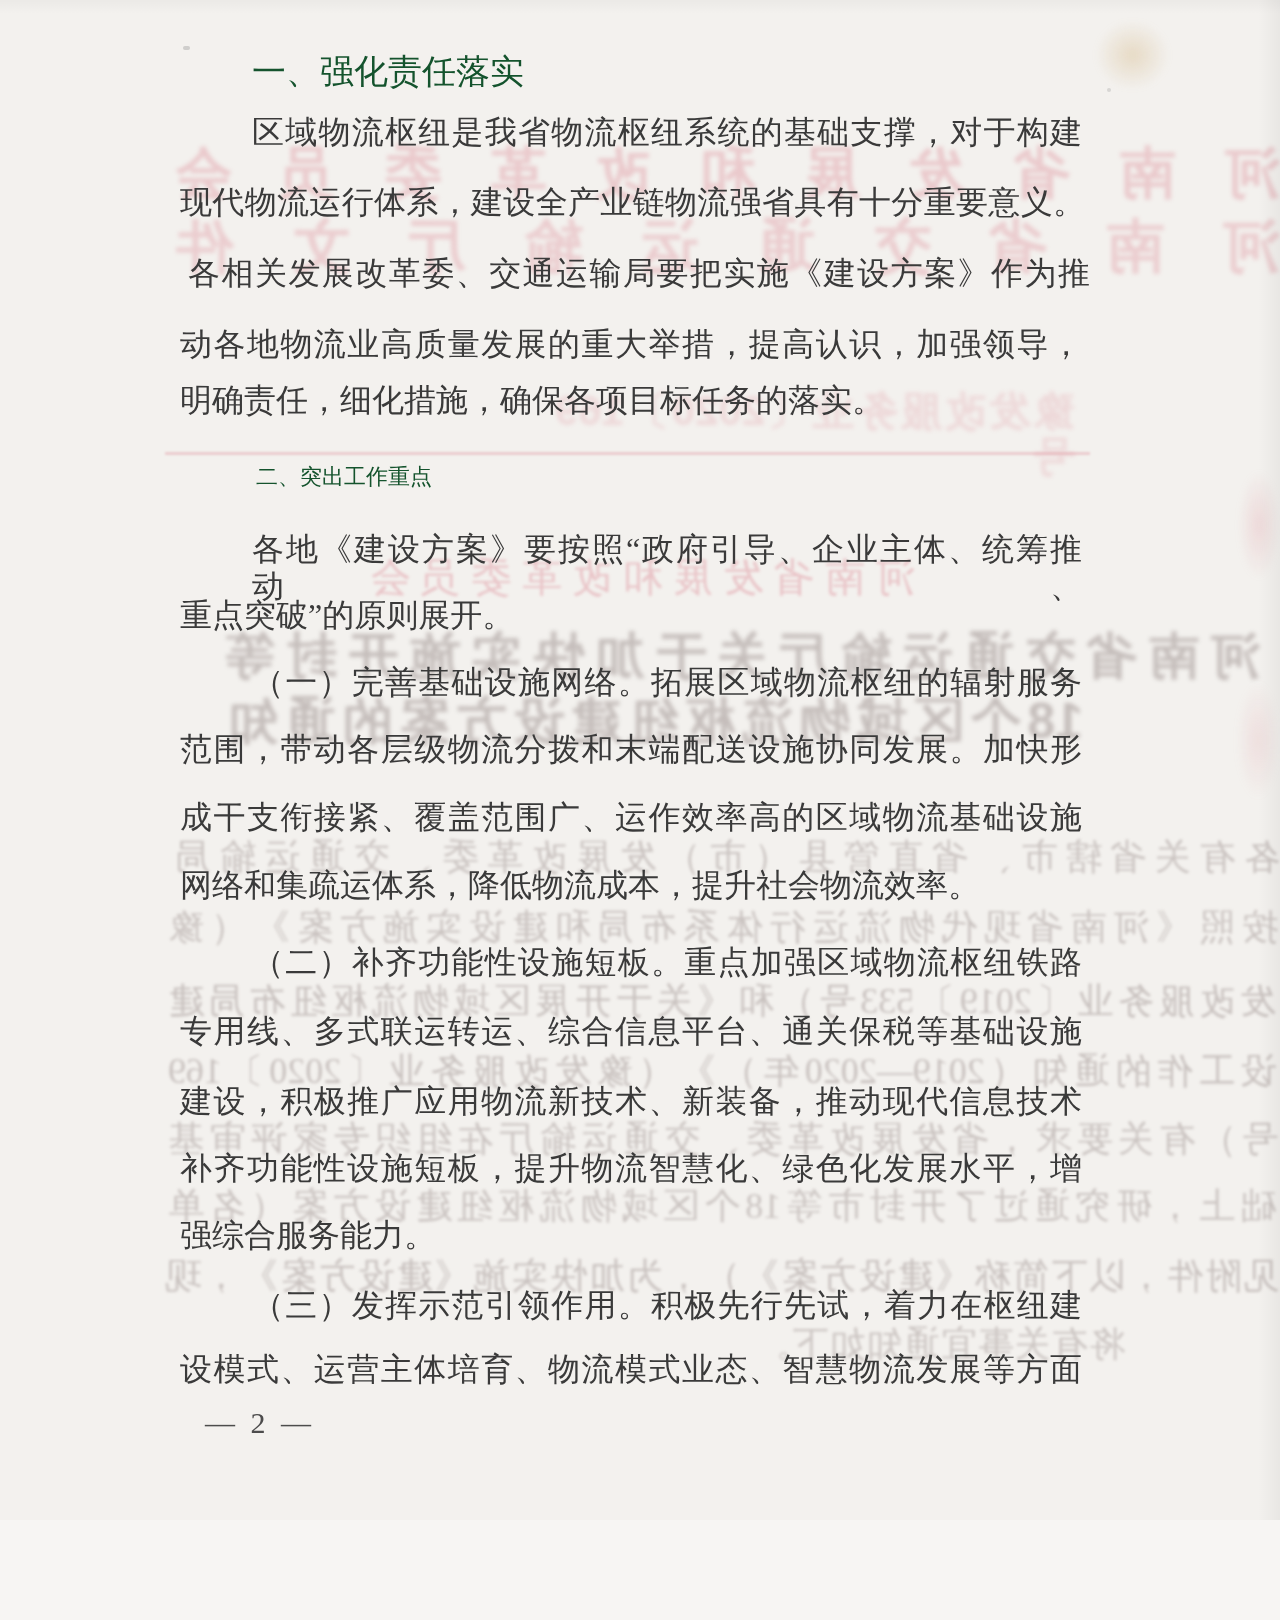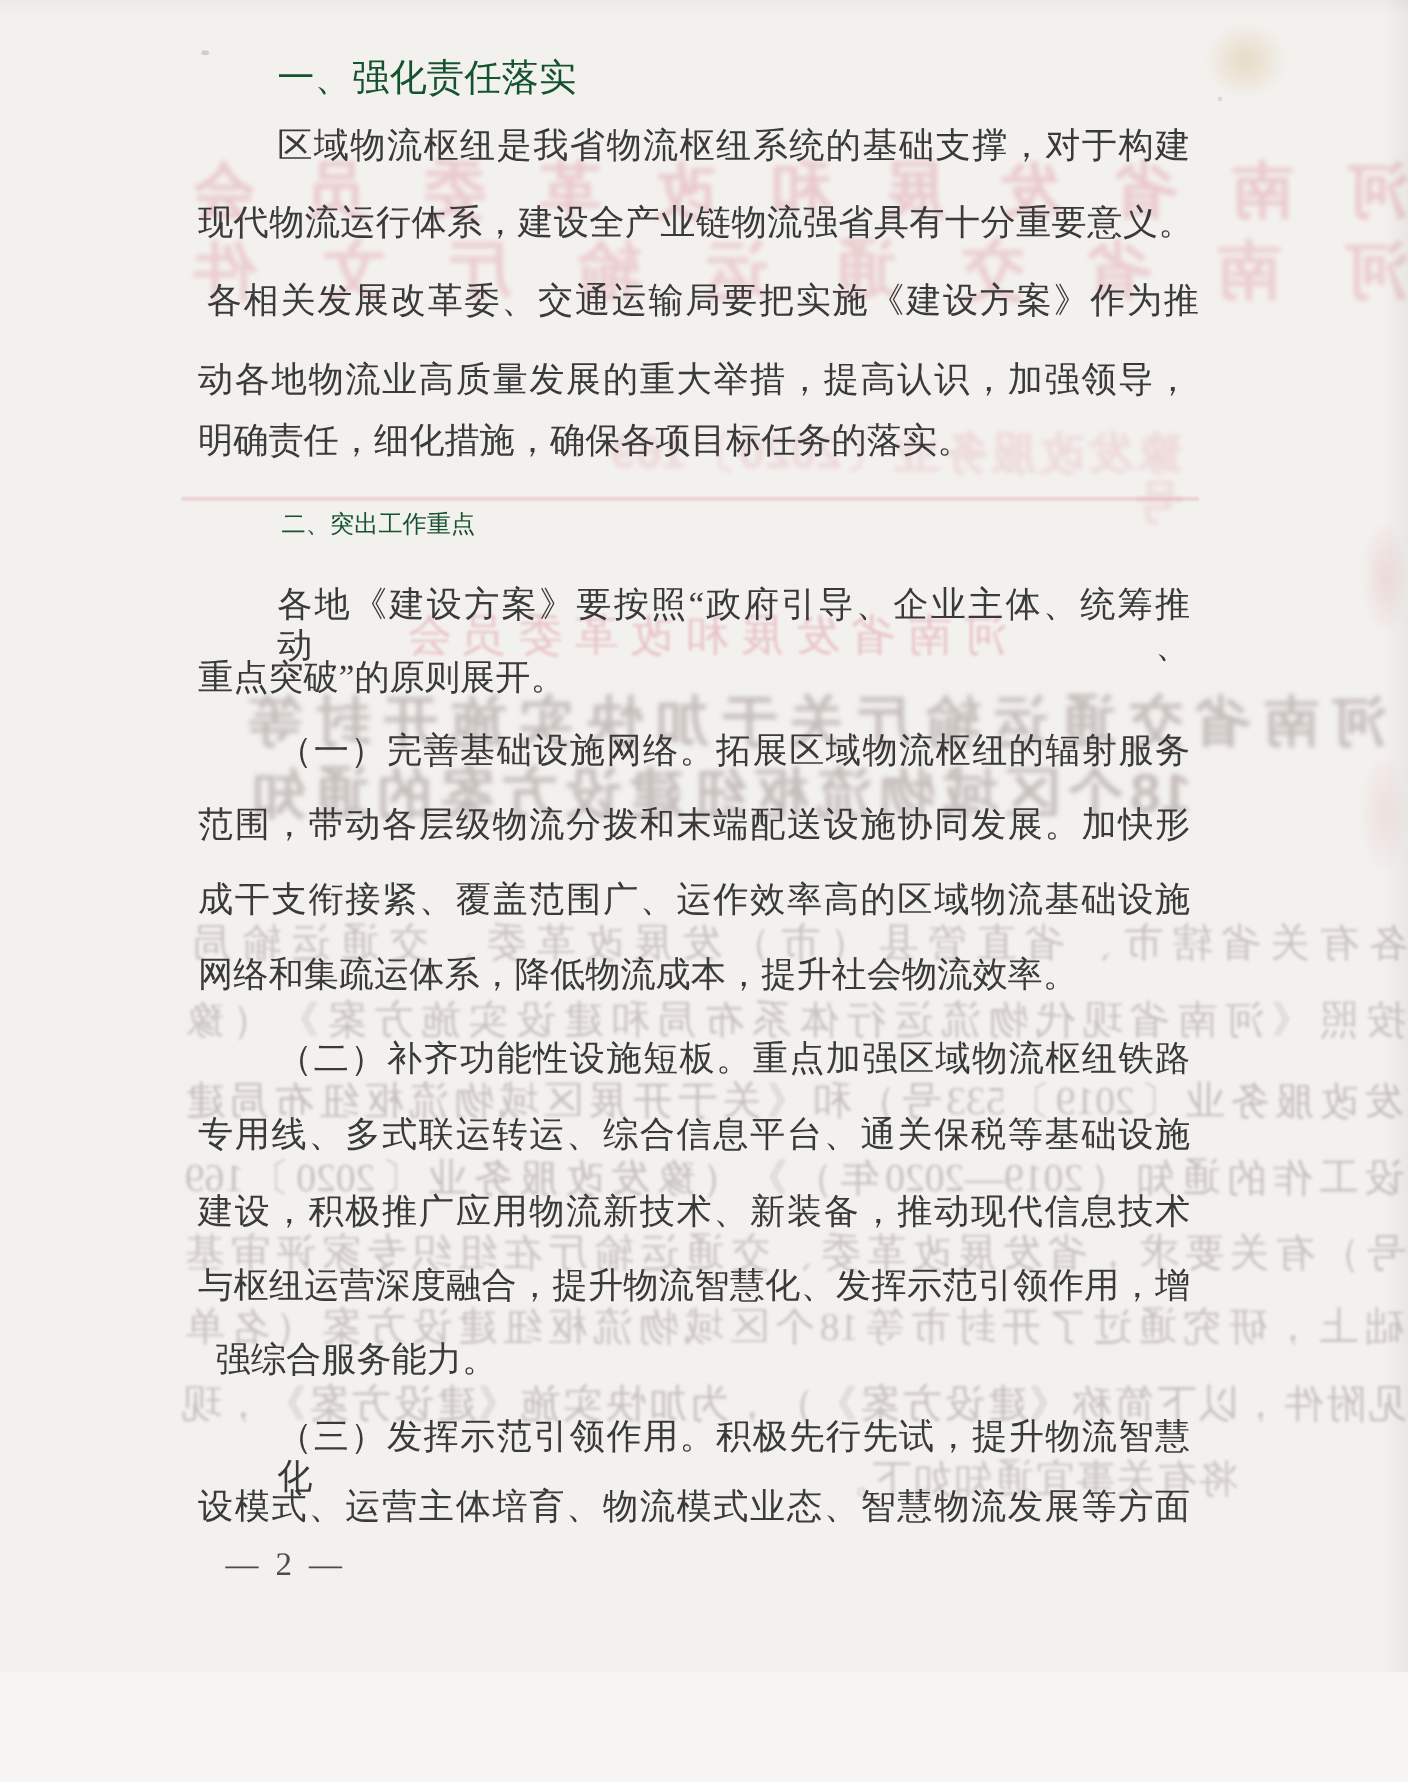--- a/index.html
+++ b/index.html
@@ -83,23 +83,23 @@
         <div class="tline bold" style="top: 464px; left: 256px; font-size: 22px;">二、突出工作重点</div>
         <div class="tline just" style="top: 531px; left: 252px; width: 830px;">各地《建设方案》要按照“政府引导、企业主体、统筹推动、</div>
         <div class="tline" style="top: 597px; left: 180px;">重点突破”的原则展开。</div>
         <div class="tline just" style="top: 664px; left: 252px; width: 830px;">（一）完善基础设施网络。拓展区域物流枢纽的辐射服务</div>
         <div class="tline just" style="top: 731px; left: 180px; width: 902px;">范围，带动各层级物流分拨和末端配送设施协同发展。加快形</div>
         <div class="tline just" style="top: 799px; left: 180px; width: 902px;">成干支衔接紧、覆盖范围广、运作效率高的区域物流基础设施</div>
         <div class="tline" style="top: 867px; left: 180px; text-align: right;">网络和集疏运体系，降低物流成本，提升社会物流效率。</div>
         <div class="tline just" style="top: 944px; left: 252px; width: 830px;">（二）补齐功能性设施短板。重点加强区域物流枢纽铁路</div>
         <div class="tline just" style="top: 1013px; left: 180px; width: 902px;">专用线、多式联运转运、综合信息平台、通关保税等基础设施</div>
         <div class="tline just" style="top: 1083px; left: 180px; width: 902px;">建设，积极推广应用物流新技术、新装备，推动现代信息技术</div>
-        <div class="tline just" style="top: 1150px; left: 180px; width: 902px;">与枢纽运营深度融合，提升物流智慧化、发挥示范引领作用，增</div>
-        <div class="tline" style="top: 1217px; left: 180px; margin-left: 16px;">强综合服务能力。</div>
-        <div class="tline just" style="top: 1287px; left: 252px; width: 830px;">（三）发挥示范引领作用。积极先行先试，提升物流智慧化</div>
+        <div class="tline just" style="top: 1150px; left: 180px; width: 902px;">补齐功能性设施短板，提升物流智慧化、绿色化发展水平，增</div>
+        <div class="tline" style="top: 1217px; left: 180px;">强综合服务能力。</div>
+        <div class="tline just" style="top: 1287px; left: 252px; width: 830px;">（三）发挥示范引领作用。积极先行先试，着力在枢纽建</div>
         <div class="tline just" style="top: 1351px; left: 180px; width: 902px;">设模式、运营主体培育、物流模式业态、智慧物流发展等方面</div>
       </div>
 
     <div class="page-number" style="left:205px;top:1406px;">— 2 —</div>
   </div>
 
 
 </div>
 
 </body></html>

